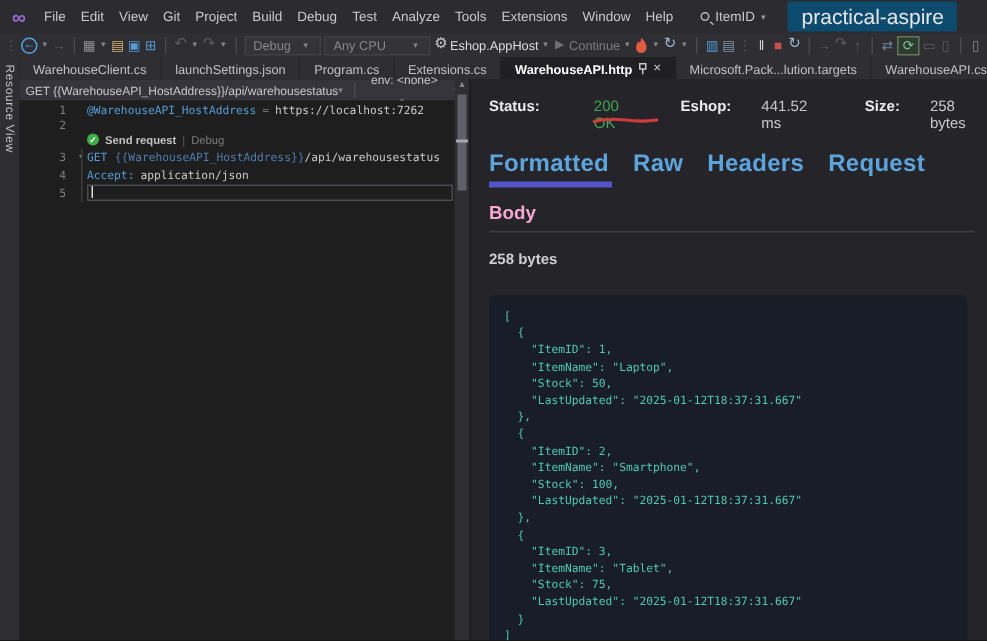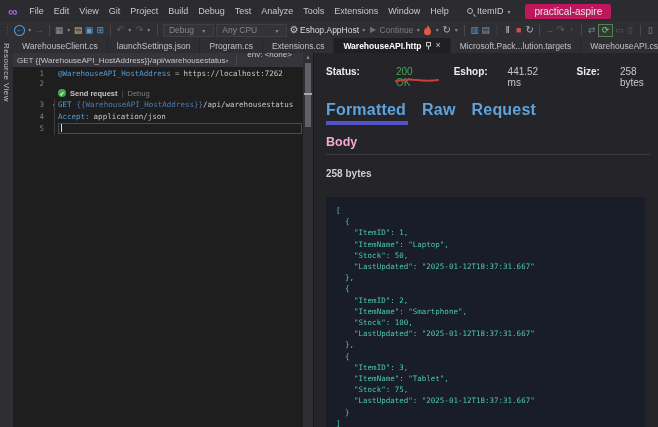--- a/index.html
+++ b/index.html
@@ -11,21 +11,21 @@
   #titlebar { position:absolute; top:0; left:0; right:0; height:22px; background:#2b2b30;
     display:flex; align-items:center; padding:0 6px; gap:1px; white-space:nowrap; }
   .vs-logo { color:#9a6fd8; font-size:13px; font-weight:bold; margin:0 6px 0 2px; line-height:1; }
   .menus { display:flex; align-items:center; }
   .menu-item { font-size:9px; color:#c9c9cc; padding:0 5px; cursor:default; }
   .search-box { display:flex; align-items:center; gap:4px; margin-left:12px; color:#c9c9cc; font-size:9px; }
   .search-glass { width:6px; height:6px; border:1px solid #b5b5b8; border-radius:50%; position:relative; display:inline-block; }
   .search-glass::after { content:""; position:absolute; width:3px; height:1px; background:#b5b5b8;
     transform:rotate(45deg); left:5px; top:6px; }
   .caret-sm { font-size:6px; color:#9a9a9e; }
-  .solution-badge { background:#be185d; color:#e6e6e8; font-size:10px; padding:2px 9px; border-radius:2px; margin-left:14px; }
+  .solution-badge { background:#0c4a6e; color:#e6e6e8; font-size:14px; padding:2px 9px; border-radius:2px; margin-left:14px; }
 
   
   #toolbar { position:absolute; top:22px; left:0; right:0; height:16px; background:#2e2e33;
     display:flex; align-items:center; padding:0 3px; gap:2px; white-space:nowrap; overflow:hidden; }
   .tb { display:inline-flex; align-items:center; justify-content:center; height:14px; min-width:9px;
     font-size:9px; line-height:1; }
   .tb-caret { font-size:6px; color:#85858a; min-width:6px; }
   .tb-sep { width:1px; height:11px; background:#47474d; margin:0 3px; flex:none; }
   .circle-nav { width:11px; height:11px; border:1px solid #4fa3e3; border-radius:50%; color:#4fa3e3;
     font-size:8px; display:inline-flex; align-items:center; justify-content:center; }
@@ -331,20 +331,21 @@
       <span class="stat-label" style="margin-left:8px">Size:</span>
       <span class="stat-value">258 bytes</span>
     </div>
 
     <div class="rtabs">
 
         <span class="rtab active">Formatted</span>
 
         <span class="rtab">Raw</span>
 
+        <span class="rtab">Headers</span>
 
         <span class="rtab">Request</span>
 
     </div>
 
     <div class="body-heading">Body</div>
     <div class="body-divider"></div>
     <div class="body-size">258 bytes</div>
 
     <div class="json-block">

